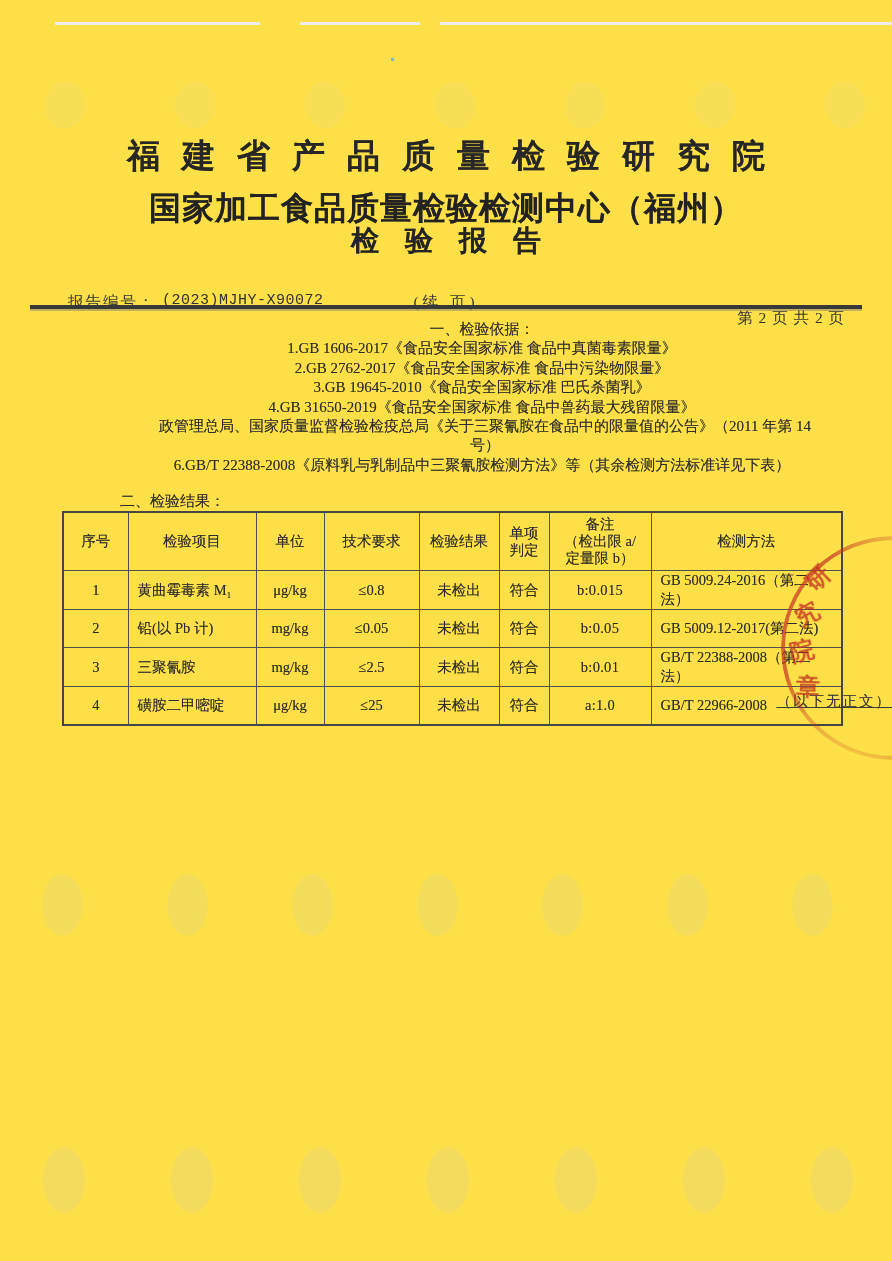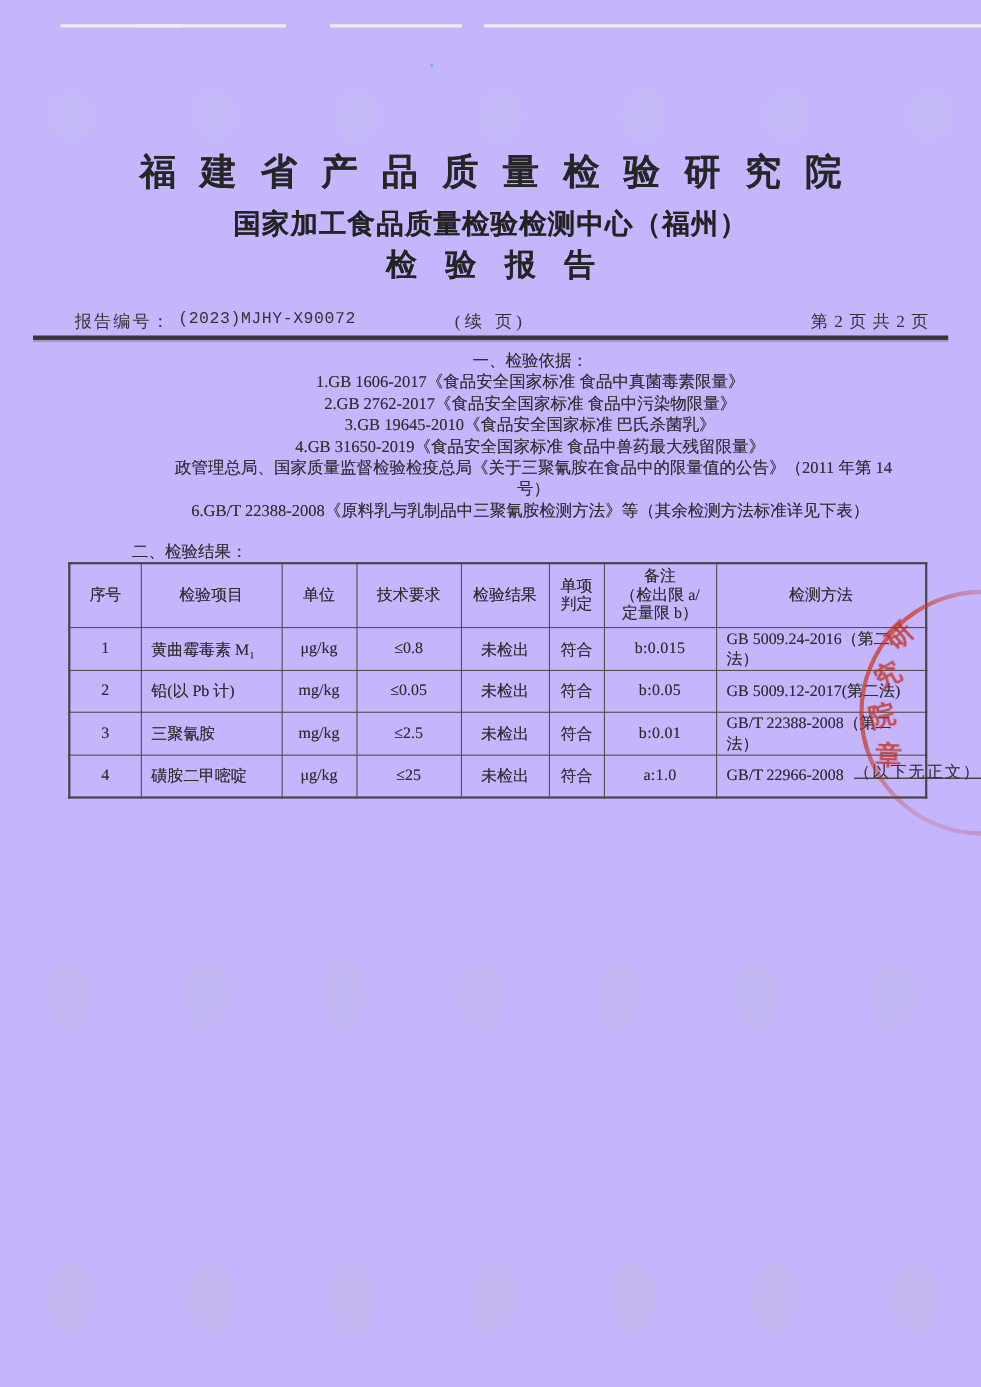--- a/index.html
+++ b/index.html
@@ -1,20 +1,20 @@
 <!DOCTYPE html>
 <html><head>
 <meta charset="utf-8">
 <style>
   html,body{margin:0;padding:0;background:#e8e8e6;}
   #page{
     position:relative;
     width:892px;height:1261px;
     margin:0 auto;
-    background:#c4b5fd;
+    background:#fde047;
     overflow:hidden;
     font-family:"Liberation Serif","DejaVu Serif",serif;
     color:#2b2b2b;
   }
   
   .scan-band{position:absolute;height:3px;background:#ededeb;}
   .b1{left:55px;top:22px;width:110px;}
   .b2{left:125px;top:22px;width:135px;}
   .b3{left:300px;top:22px;width:120px;}
   .b4{left:440px;top:22px;width:452px;}
@@ -26,37 +26,37 @@
 
   
   .org-title{
     position:absolute;left:0;top:134px;width:100%;
     text-align:center;font-size:33px;font-weight:bold;
     letter-spacing:22px;text-indent:22px;
     color:#262626;text-shadow:0 0 .5px rgba(0,0,0,.55);
   }
   .center-title{
     position:absolute;left:0;top:187px;width:100%;
-    text-align:center;font-size:25px;font-weight:bold;
+    text-align:center;font-size:32px;font-weight:bold;
     font-family:"Liberation Sans","DejaVu Sans",sans-serif;
     letter-spacing:1px;color:#222;text-shadow:0 0 .5px rgba(0,0,0,.5);
   }
   .report-title{
     position:absolute;left:0;top:222px;width:100%;
     text-align:center;font-size:28px;font-weight:bold;
     letter-spacing:26px;text-indent:26px;
     color:#242424;text-shadow:0 0 .5px rgba(0,0,0,.55);
   }
 
   
-  .meta{position:absolute;left:0;top:282px;width:100%;height:22px;font-size:15.5px;color:#333;}
+  .meta{position:absolute;left:0;top:292px;width:100%;height:22px;font-size:15.5px;color:#333;}
   .meta .no-label{position:absolute;left:68px;letter-spacing:2px;}
   .meta .no-value{position:absolute;left:162px;font-family:"Liberation Mono","DejaVu Sans Mono",monospace;font-size:15px;letter-spacing:.5px;}
   .meta .cont{position:absolute;left:0;width:100%;text-align:center;letter-spacing:4px;}
-  .meta .pageinfo{position:absolute;right:47px;letter-spacing:1px;}
+  .meta .pageinfo{position:absolute;right:47px;letter-spacing:1px;margin-top:16px;}
 
   .rule{position:absolute;left:30px;top:305px;width:832px;height:4px;background:#383838;box-shadow:0 2px 0 rgba(120,120,120,.45);}
 
   
   .basis{position:absolute;left:120px;top:320px;width:724px;font-size:15px;line-height:19.4px;color:#2e2e2e;text-shadow:0 0 .4px rgba(0,0,0,.4);text-align:center;}
   .basis div{white-space:nowrap;}
   .basis .indent{padding-left:6px;}
   .results-heading{position:absolute;left:120px;top:492px;font-size:15px;color:#2e2e2e;text-shadow:0 0 .4px rgba(0,0,0,.4);}
 
   

